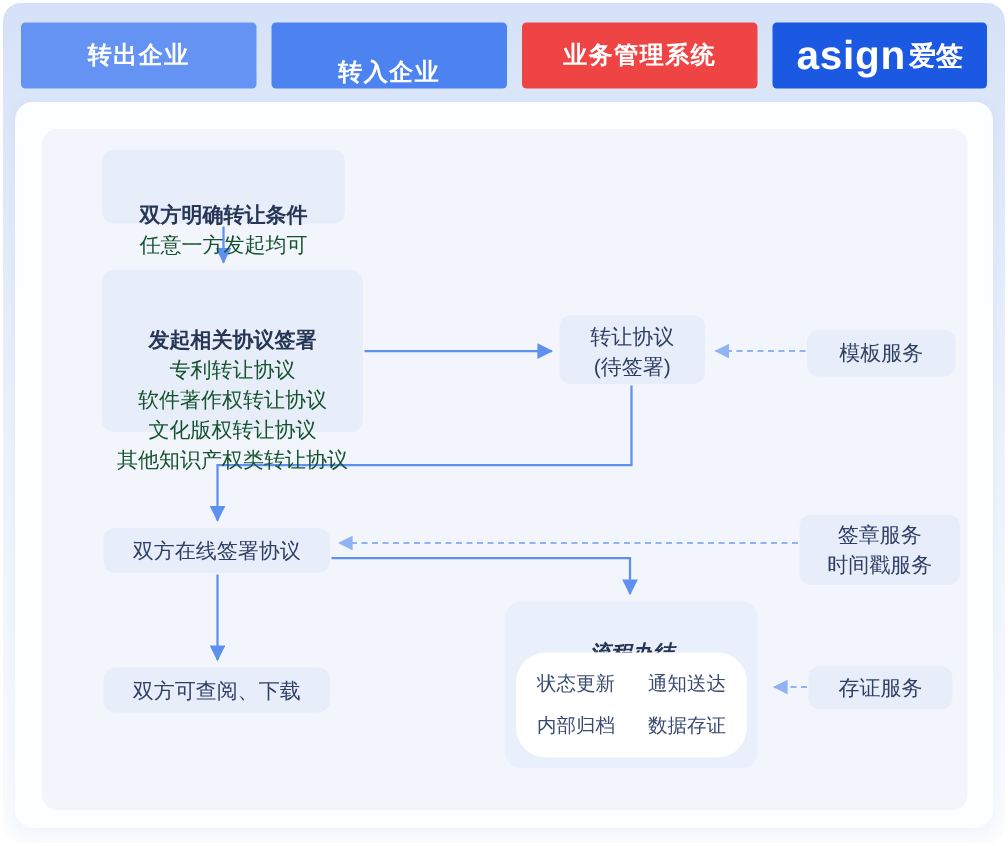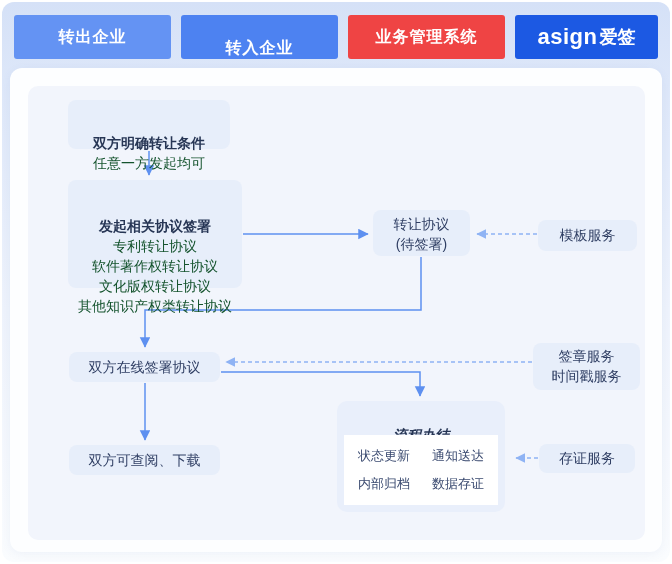--- a/index.html
+++ b/index.html
@@ -21,21 +21,21 @@
     position: absolute; top: 15px; height: 44px;
     border-radius: 3px;
     display: flex; align-items: center; justify-content: center;
     color: #ffffff; font-size: 16px; font-weight: 700;
     letter-spacing: 1px;
   }
   .lane-1 { left: 14px;  width: 157px; background: #6493f3; }
   .lane-2 { left: 181px; width: 157px; background: #4d82f1; align-items: flex-end; }
   .lane-3 { left: 348px; width: 157px; background: #ef4444; }
   .lane-4 { left: 515px; width: 143px; background: #1c59e3; letter-spacing: 0; }
-  .logo-word { font-size: 22px; font-weight: 700; letter-spacing: 0.5px; text-transform: lowercase; }
+  .logo-word { font-size: 27px; font-weight: 700; letter-spacing: 0.5px; text-transform: lowercase; }
   .logo-suffix { font-size: 18px; font-weight: 700; margin-left: 2px; }
   
   .main-card {
     position: absolute; left: 10px; top: 68px; width: 652px; height: 484px;
     background: #fdfeff; border-radius: 12px;
     box-shadow: 0 2px 10px rgba(90, 120, 190, 0.07);
   }
   .flow-panel {
     position: absolute; left: 28px; top: 86px; width: 617px; height: 454px;
     background: #f2f5fc; border-radius: 10px;
@@ -63,21 +63,21 @@
   .n-seal      { left: 505px; top: 257px; width: 107px; height: 47px; padding-top: 3px; }
   .n-view      { left: 41px;  top: 359px; width: 151px; height: 30px; line-height: 30px; font-weight: 500; }
   .n-evidence  { left: 511px; top: 358px; width: 96px;  height: 29px; line-height: 29px; font-weight: 500; }
   .n-complete  {
     left: 309px; top: 315px; width: 168px; height: 111px;
     background: #e9effb; border-radius: 10px;
   }
   .n-complete .t-bold { margin-top: 23px; line-height: 22px; font-style: italic; }
   .complete-grid {
     position: absolute; left: 7px; top: 34px; width: 154px; height: 70px;
-    background: #ffffff; border-radius: 0;
+    background: #ffffff; border-radius: 20px;
     display: grid; grid-template-columns: 1fr 1fr;
     align-content: center; row-gap: 10px; column-gap: 6px;
     padding: 0 14px;
     font-size: 13px; color: #3a4a70; font-weight: 400;
   }
   .complete-grid span:nth-child(odd)  { text-align: left; }
   .complete-grid span:nth-child(even) { text-align: right; }
 </style>
 </head>
 <body>

